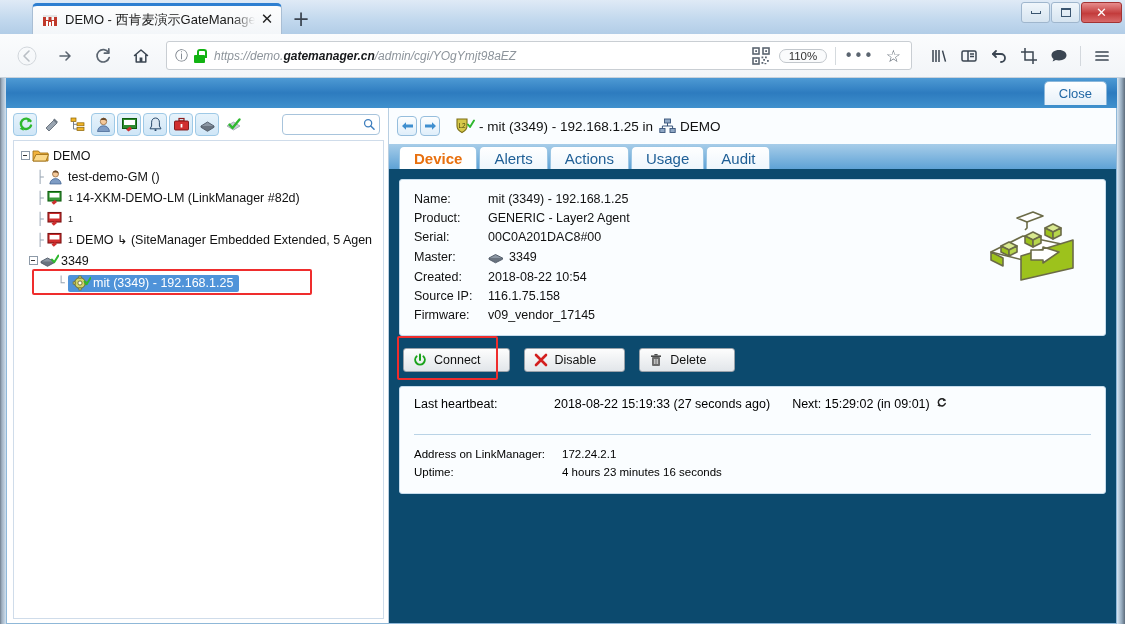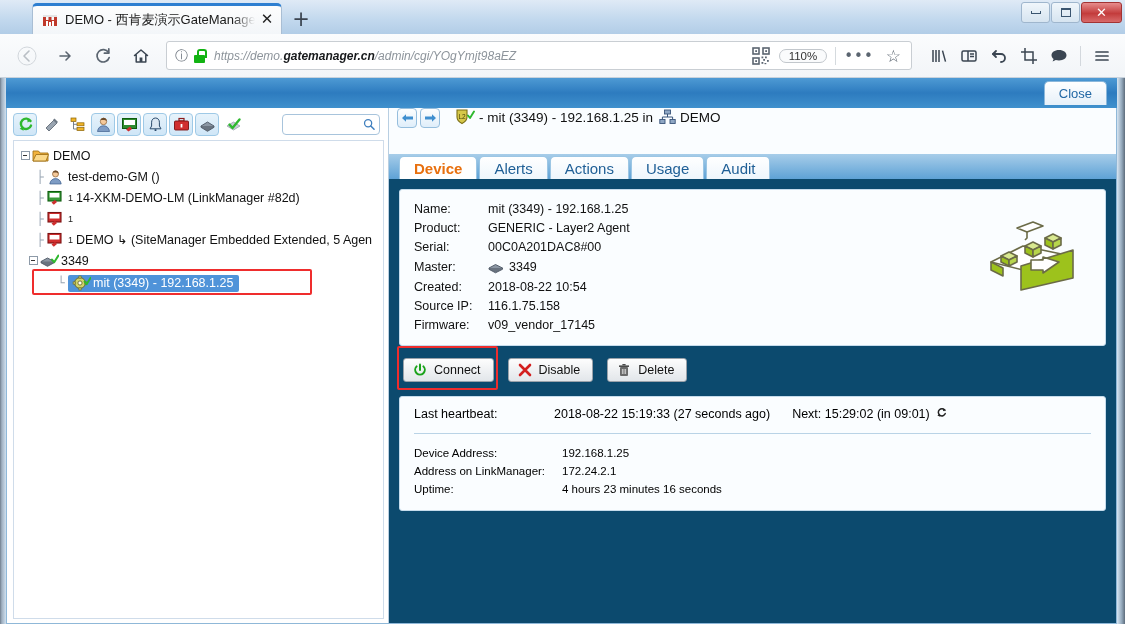--- a/index.html
+++ b/index.html
@@ -213,21 +213,21 @@
     background:#4f93d9; color:#fff; border-radius:2px; padding:0 6px 0 2px;
     display:inline-flex; align-items:center; height:17px;
   }
   .redbox {
     position:absolute; border:2px solid #ef2d2d; border-radius:2px;
     pointer-events:none;
   }
 
   
   .right-pane { flex:1 1 auto; background:#fafdff; display:flex; flex-direction:column; min-width:0; }
-  .crumb { height:46px; display:flex; align-items:flex-start; padding:0 0 0 8px; }
+  .crumb { height:36px; display:flex; align-items:center; padding:0 0 0 8px; }
   .navsq {
     width:20px; height:20px; border:1px solid #96bedd; border-radius:4px;
     background:linear-gradient(to bottom,#fdfefe,#dfeefa);
     display:flex; align-items:center; justify-content:center; cursor:pointer; margin-right:3px;
     color:#2c78b5; font-size:13px; font-family:"DejaVu Sans", sans-serif;
   }
   .crumb-text { margin-left:6px; font-size:13.5px; color:#111; display:flex; align-items:center; }
 
   .tabs {
     height:25px; display:flex; align-items:flex-end; padding-left:10px;
@@ -247,33 +247,33 @@
     border:1px solid #c6dcec; background:#fafdff; border-radius:3px;
     padding:10px 14px; position:relative;
   }
   .kv { display:flex; font-size:12.5px; color:#111; line-height:19px; }
   .kv .k { width:74px; flex:0 0 74px; }
   .kv .v { }
   .device-art { position:absolute; right:24px; top:26px; width:100px; height:78px; }
 
   .btn-row { display:flex; align-items:center; margin:12px 0 0 4px; position:relative; }
   .abtn {
-    height:24px; padding:0 12px 0 8px; margin-right:14px;
+    height:24px; padding:0 28px 0 8px; margin-right:14px;
     border:1px solid #9aa2aa; border-radius:3px;
     background:linear-gradient(to bottom,#fdfdfd,#e2e6ea);
     display:flex; align-items:center; font-size:12.5px; color:#111; cursor:pointer;
   }
   .abtn .bi { width:16px; height:16px; margin-right:6px; flex:0 0 16px; display:flex;
               align-items:center; justify-content:center; }
 
   .hb-card {
     margin-top:14px; border:1px solid #c6dcec; background:#fafdff; border-radius:3px;
     padding:10px 14px 12px 14px;
   }
-  .hb-top { display:flex; align-items:center; font-size:12.5px; padding-bottom:12px;
+  .hb-top { display:flex; align-items:center; font-size:12.5px; padding-bottom:23px;
             border-bottom:1px solid #b9d3e6; }
   .hb-top .lbl { width:140px; flex:0 0 140px; }
   .hb-next { margin-left:22px; }
   .refresh-ic { margin-left:6px; font-size:12px; color:#2a2a2a; cursor:pointer;
                 font-family:"DejaVu Sans", sans-serif; }
   .hb-rows { padding-top:10px; }
   .hb-row { display:flex; font-size:11.5px; line-height:18px; }
   .hb-row .k { width:148px; flex:0 0 148px; }
 </style>
 </head>
@@ -760,24 +760,20 @@
               <span class="refresh-ic">
                 <svg width="11" height="11" viewBox="0 0 11 11">
                     <path d="M9 3.4 A3.6 3.6 0 1 0 9.3 6.6" fill="none" stroke="#222" stroke-width="1.5" stroke-linecap="round"></path>
                     <path d="M6.8 1.2 L9.6 2.6 L7.2 4.2 Z" fill="#222"></path>
                     <path d="M4.2 9.8 L1.4 8.4 L3.8 6.8 Z" fill="#222"></path>
                   </svg>
               </span>
             </div>
             <div class="hb-rows">
               <div class="hb-row">
-                <span class="k">Device Address:</span>
-                <span class="v">192.168.1.25</span>
-              </div>
-              <div class="hb-row">
                 <span class="k">Address on LinkManager:</span>
                 <span class="v">172.24.2.1</span>
               </div>
               <div class="hb-row">
                 <span class="k">Uptime:</span>
                 <span class="v">4 hours 23 minutes 16 seconds</span>
               </div>
             </div>
           </div>
 

